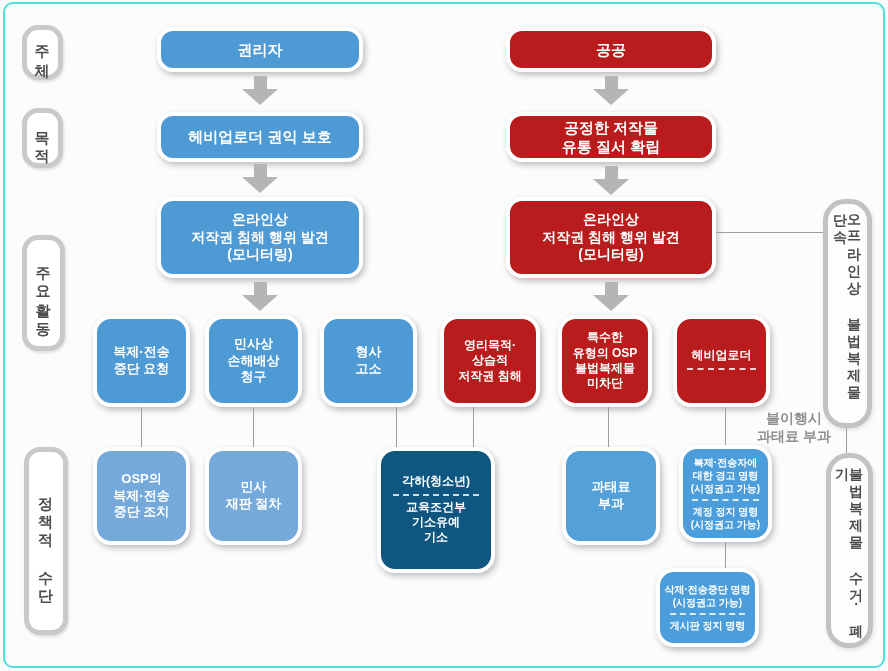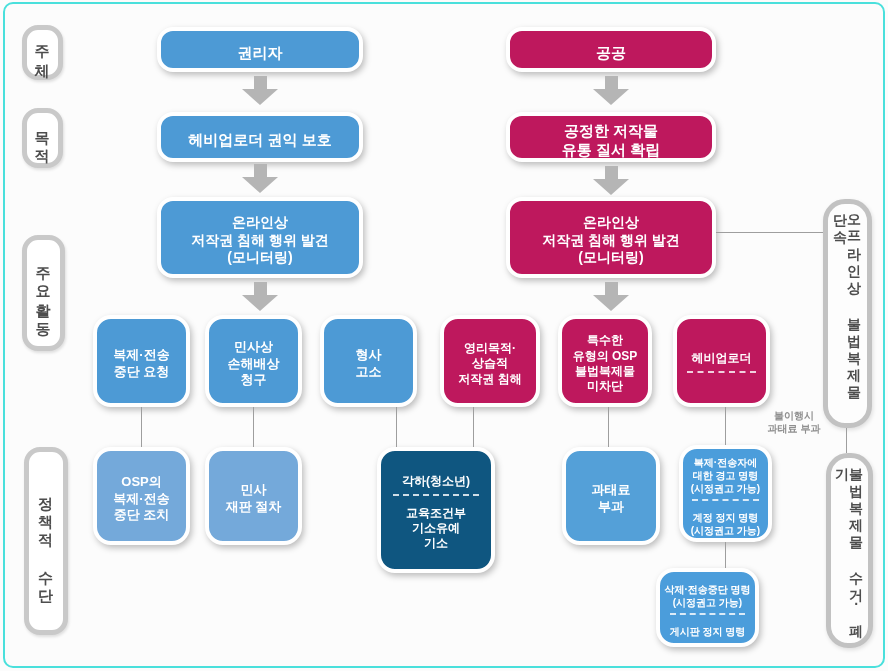--- a/index.html
+++ b/index.html
@@ -33,23 +33,23 @@
     align-items: center;
     justify-content: center;
     color: #ffffff;
     text-align: center;
   }
   .box.small { border-radius: 18px; }
   .blue   { background: #4d9ad5; }
   .lblue  { background: #74a9da; }
   .bblue  { background: #4b9ddb; }
   .mblue  { background: #54a0d8; }
-  .gray   { background: #be185d; }
+  .gray   { background: #b91c1c; }
   .navy   { background: #0f5680; }
-  .txt { white-space: pre-line; line-height: 1.28; margin-top: 6px; }
+  .txt { white-space: pre-line; line-height: 1.28; }
   .fs15 { font-size: 15px; }
   .fs14 { font-size: 14px; }
   .fs13 { font-size: 13px; }
   .fs12 { font-size: 12px; }
   .fs11 { font-size: 11px; line-height: 1.25; }
   .fs10 { font-size: 10px; line-height: 1.3; }
   .divider {
     width: 78%;
     border-top: 2px dashed rgba(255,255,255,0.8);
     margin: 4px 0;
@@ -108,21 +108,21 @@
     border-right: 18px solid transparent;
     border-top: 16px solid #b5b5b5;
   }
   
   .conn-v { position: absolute; width: 1px; background: #9e9e9e; }
   .conn-h { position: absolute; height: 1px; background: #9e9e9e; }
   
   .note {
     position: absolute;
     color: #8f8f8f;
-    font-size: 10px;
+    font-size: 14px;
     text-align: center;
     white-space: pre-line;
     line-height: 1.25;
   }
 </style>
 </head>
 <body>
 
 <div class="canvas">
   <div class="frame"></div>

